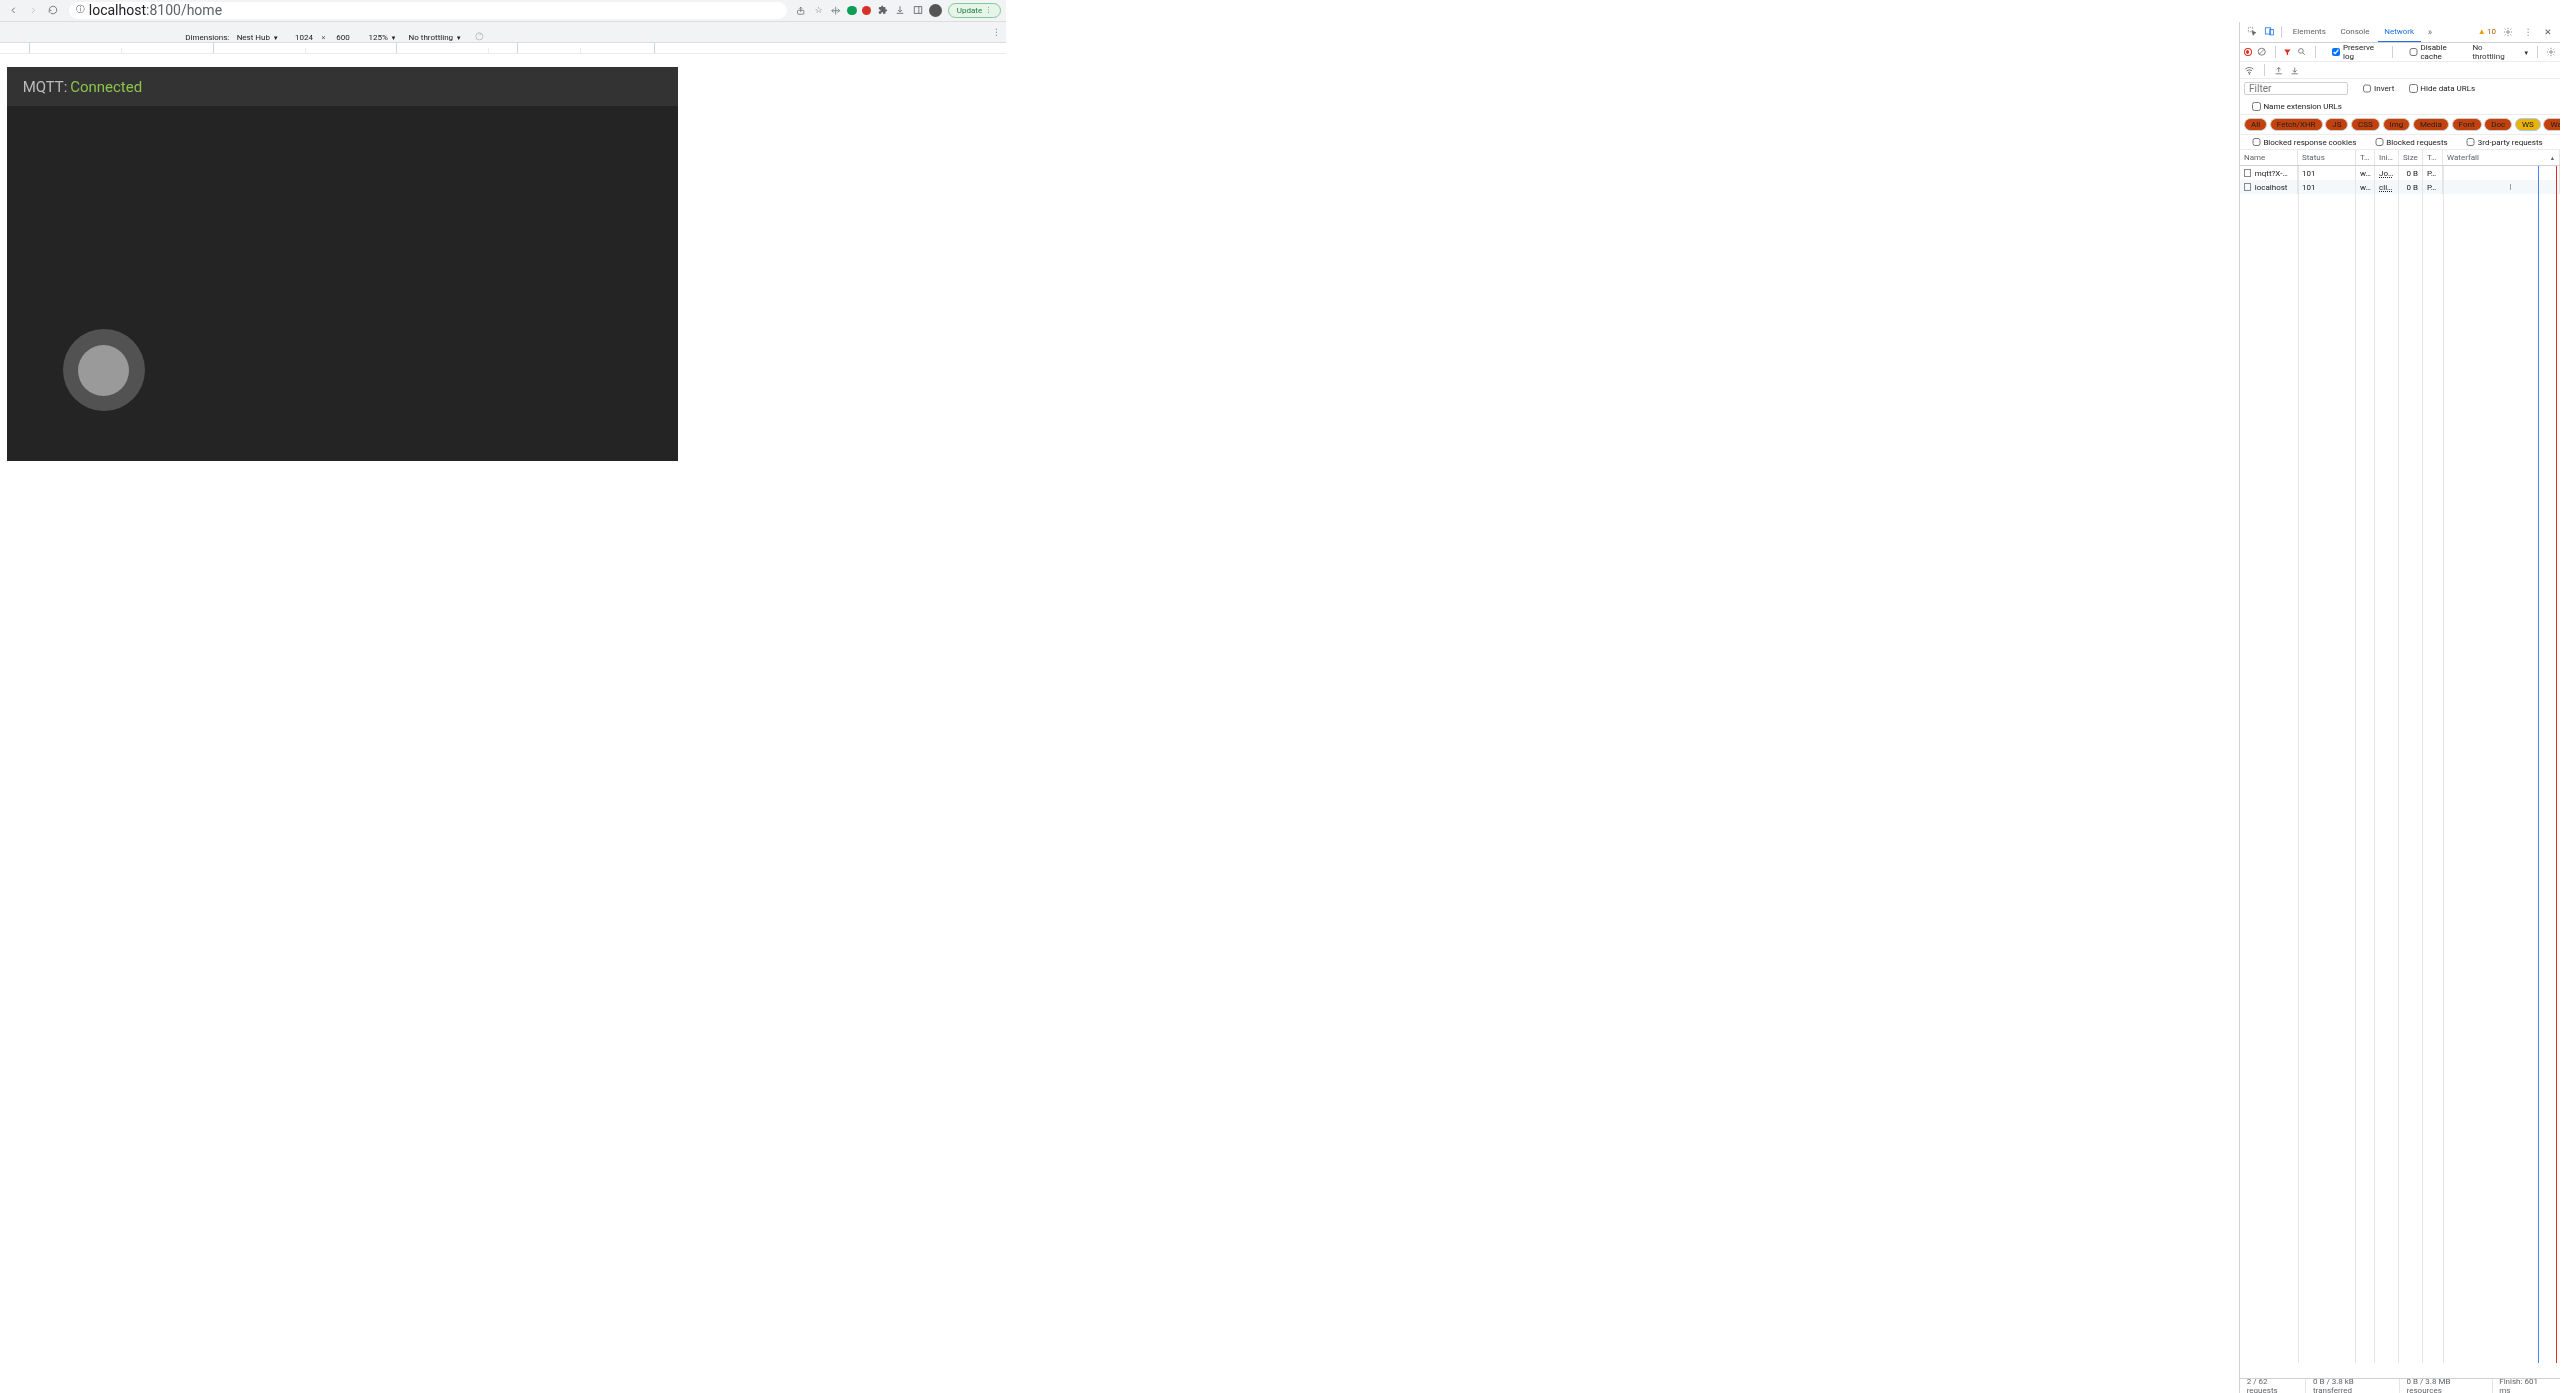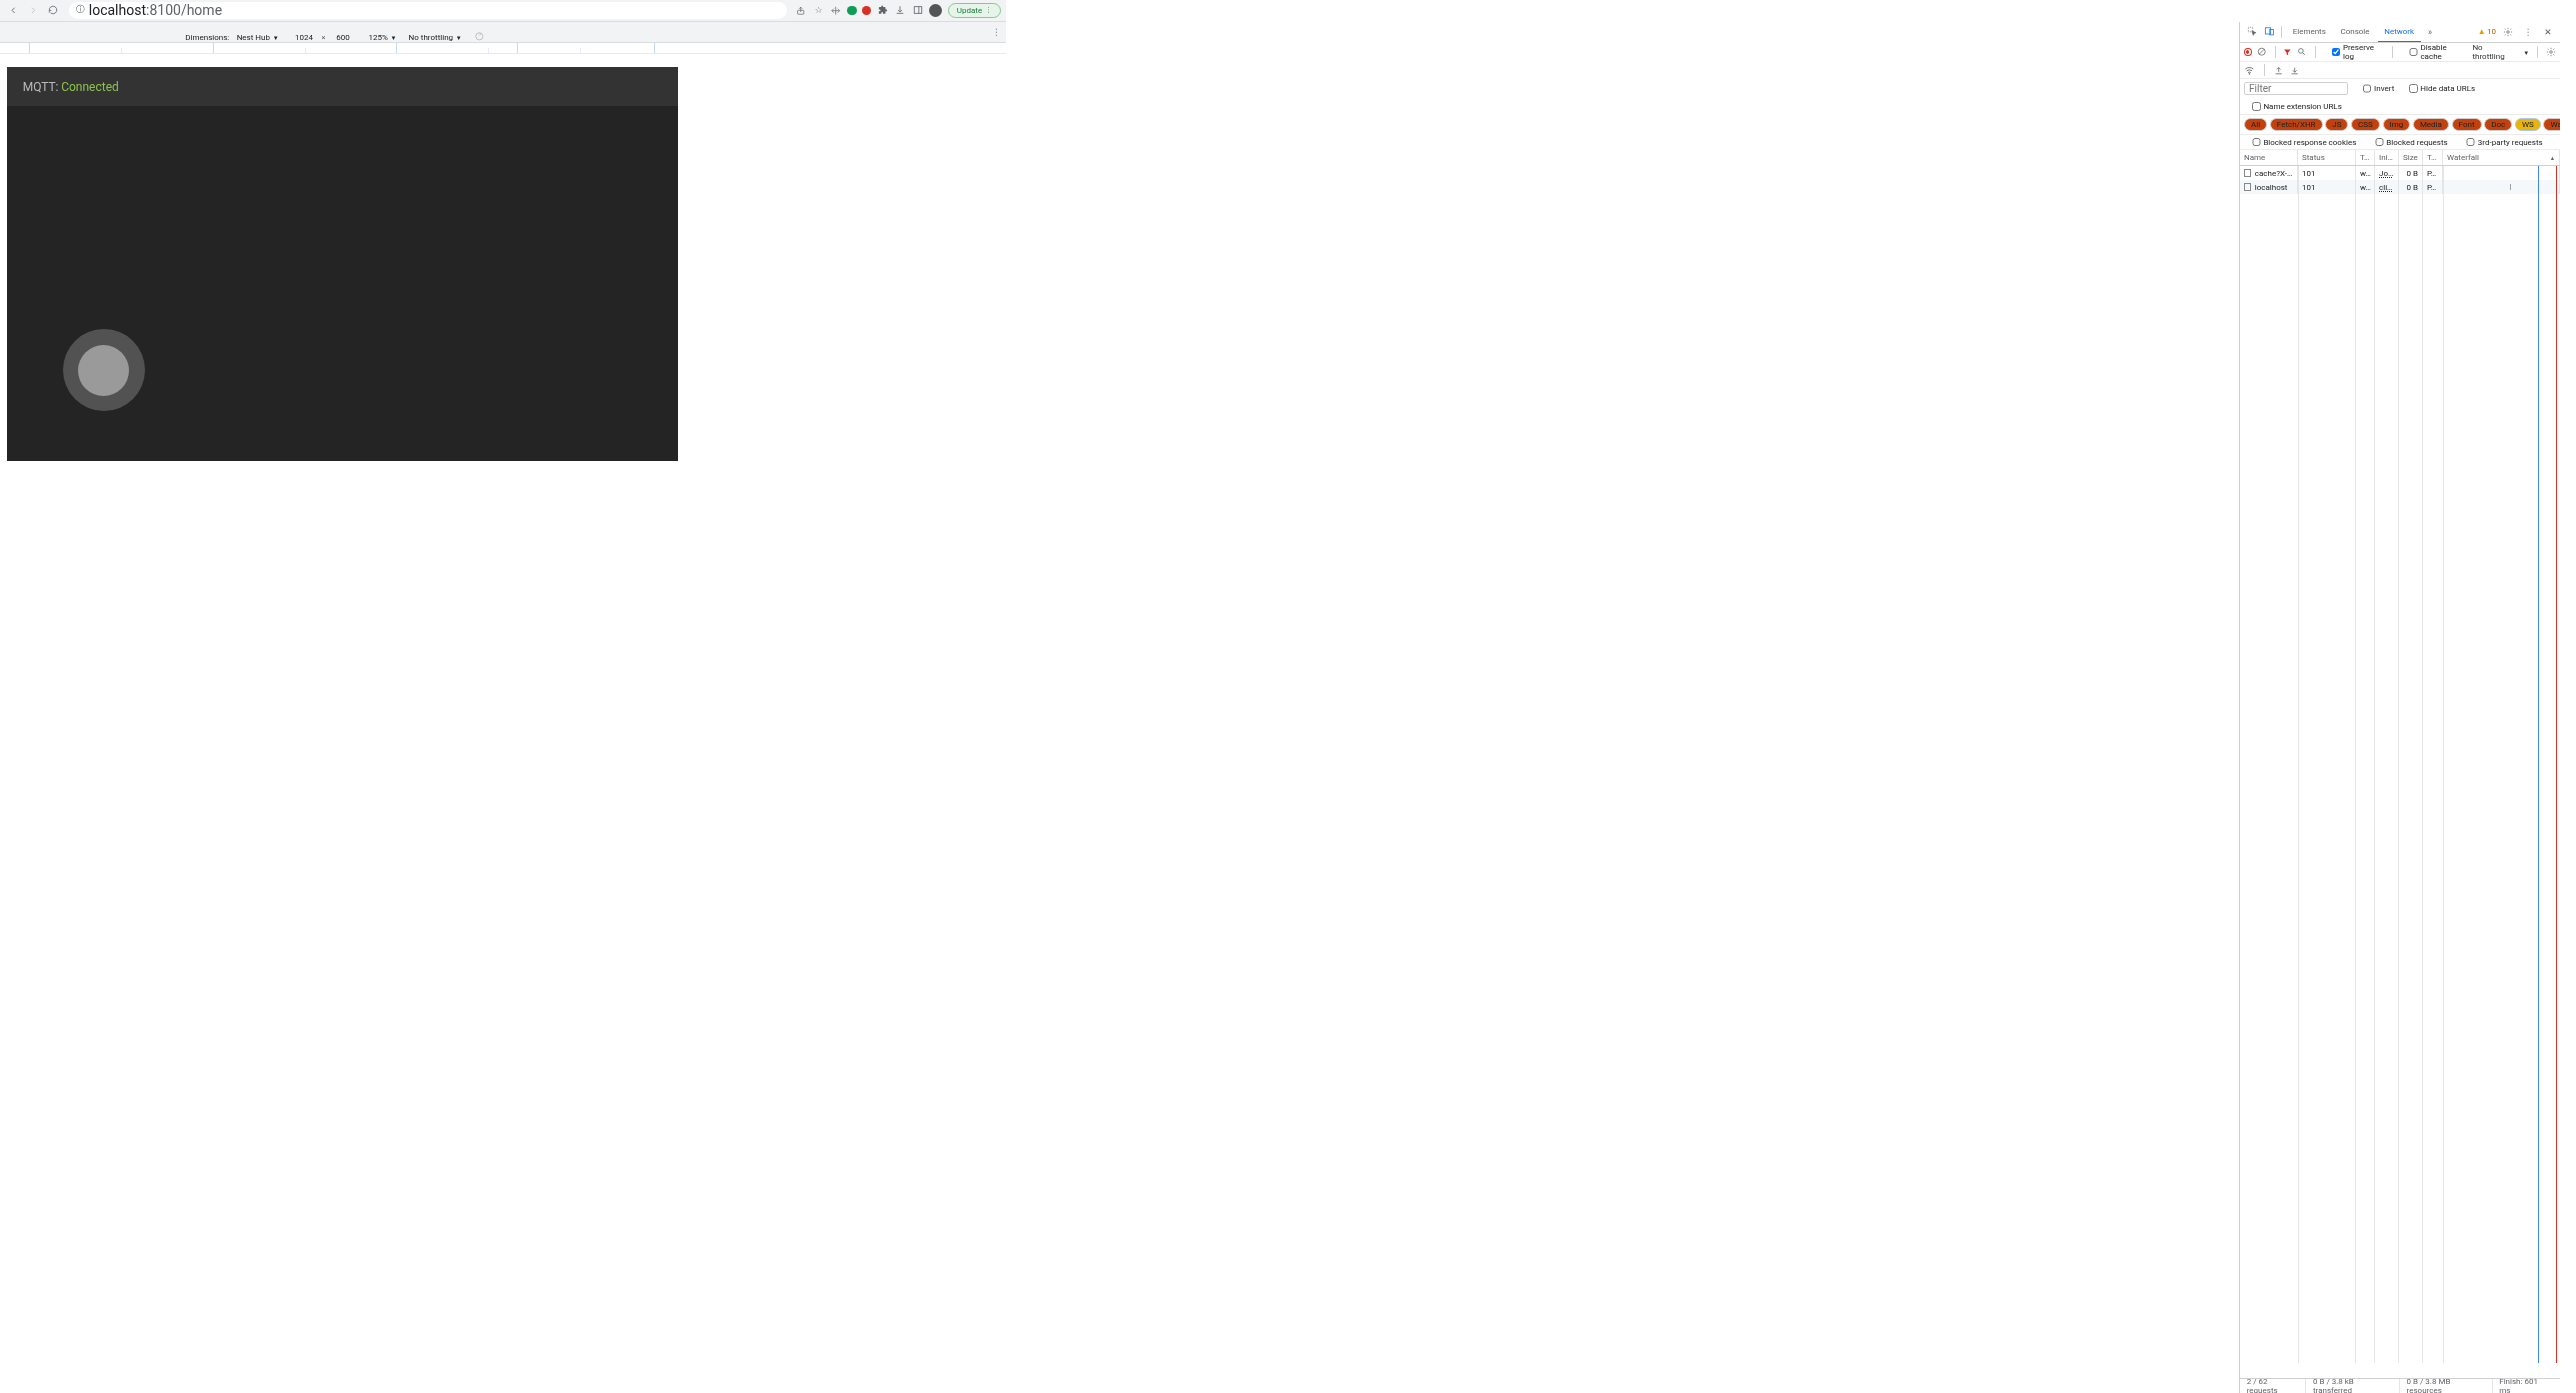--- a/index.html
+++ b/index.html
@@ -29,21 +29,21 @@
 
   
   .ruler { height: 10.7px; background: #fff; border-bottom: 0.7px solid #e8eaed; position:relative; }
   .ruler .tick-major { position:absolute; top:0; bottom:0; border-left:0.7px solid #c5d9f1; }
   .ruler .tick-minor { position:absolute; top:5.4px; bottom:0; border-left:0.7px solid #e3edf9; }
 
   
   .main-area { display:flex; height: calc(100% - 21.5px - 21.5px - 10.7px); }
   .viewport-wrap { flex:1; background:#fff; padding:13.4px 6.7px 0 6.7px; display:flex; }
   .viewport { width:671px; height:394px; background:#242424; position:relative; }
-  .mqtt-bar { background:#333333; height:39px; display:flex; align-items:center; padding:0 16px; font-size:12px;}
+  .mqtt-bar { background:#333333; height:39px; display:flex; align-items:center; padding:0 16px; font-size:15px;}
   .mqtt-label { color:#bbb; }
   .mqtt-status { color:#8bc34a; margin-left:2.7px;}
   .joystick { position:absolute; left:56px; bottom:50px; width:82px; height:82px; border-radius:50%; background:#525252; display:flex; align-items:center; justify-content:center;}
   .joystick-inner { width:51px; height:51px; border-radius:50%; background:#9a9a9a;}
 
   
   .devtools { width:321px; border-left:0.7px solid #d0d0d0; display:flex; flex-direction:column; background:#fff; height: calc(100% - 21.5px); position:absolute; right:16px; top:21.5px;}
   .dt-tabs { height:21.5px; border-bottom:0.7px solid #d0d0d0; display:flex; align-items:center; padding:0 4px; gap:1.3px; }
   .dt-tab-icon { width:16px; height:16px; display:flex; align-items:center; justify-content:center; color:#5f6368; cursor:pointer;}
   .dt-tab-icon.active { color:#1a73e8; }
@@ -387,21 +387,21 @@
       <div class="vline" style="left:134px"></div>
       <div class="vline" style="left:158px"></div>
       <div class="vline" style="left:182px"></div>
       <div class="vline" style="left:203px"></div>
       <div class="wf-line-blue" style="left:298px"></div>
       <div class="wf-line-red" style="right:2.7px"></div>
     </div>
   <div class="tr">
         <div class="td col-name">
           <div class="row-icon"></div>
-          <span>cache?X-…</span>
+          <span>mqtt?X-…</span>
         </div>
         <div class="td col-status">101</div>
         <div class="td col-type">w…</div>
         <div class="td col-init">
           <a>Jo…</a>
         </div>
         <div class="td col-size" style="justify-content:flex-end">0 B</div>
         <div class="td col-time">P…</div>
         <div class="td col-waterfall waterfall-track"></div>
       </div>

